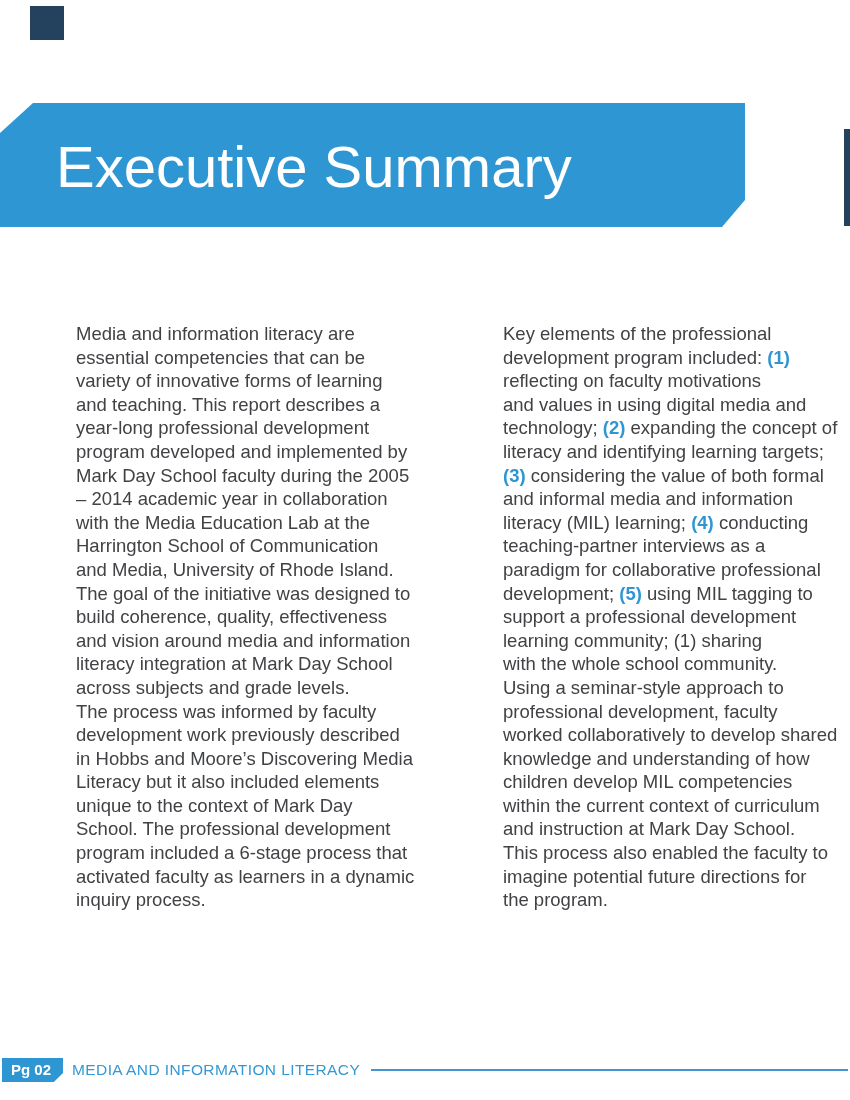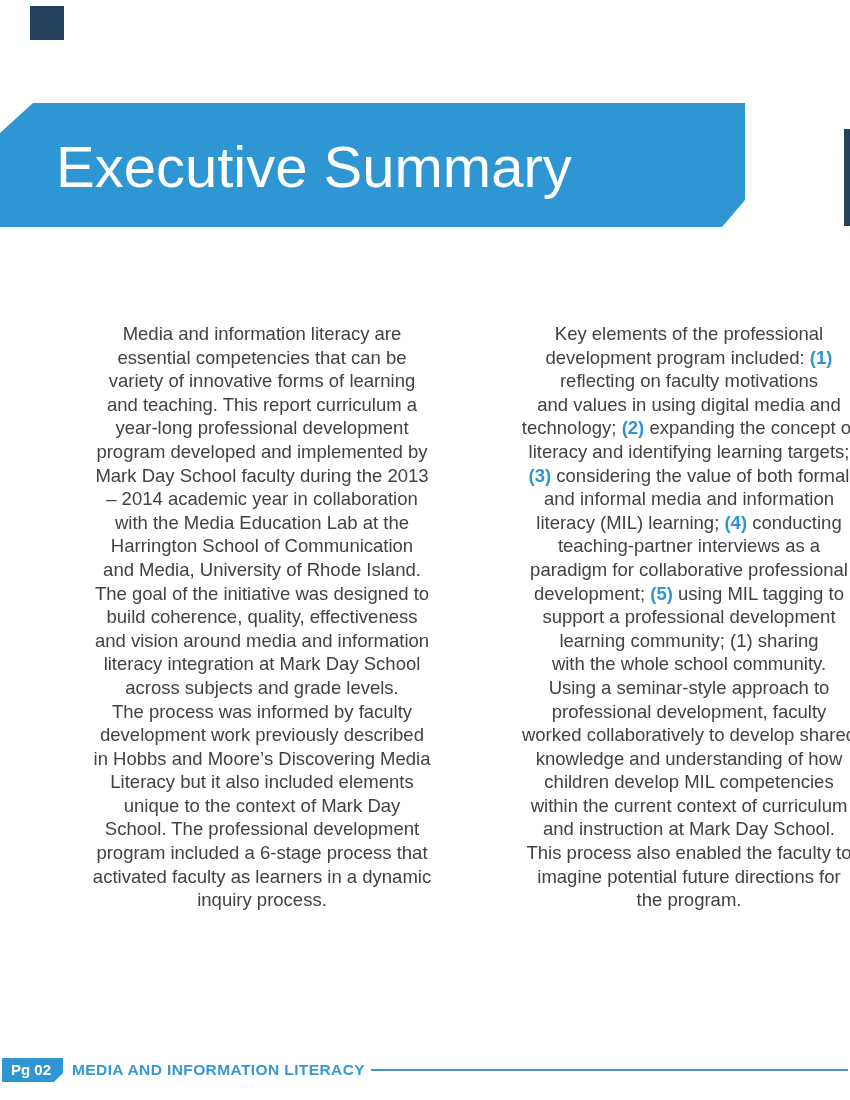--- a/index.html
+++ b/index.html
@@ -21,38 +21,38 @@
     position:absolute; left:56px; top:132px; width:690px;
     font-size:58px; font-weight:300; color:#ffffff; letter-spacing:0px;
     line-height:1.2; white-space:nowrap;
   }
   .edge-strip {
     position:absolute; left:844px; top:129px; width:6px; height:97px;
     background:#24415e;
   }
   .col {
     position:absolute; top:322px; color:#414245;
-    font-size:18.5px; font-weight:400;text-align:center;
+    font-size:18.5px; font-weight:400;
   }
   .col-left  { left:76px;  width:372px; }
   .col-right { left:455px; width:372px;margin-left:48px; }
   .ln { height:23.6px; line-height:23.6px; white-space:nowrap; }
   .num { color:#2e96d2; font-weight:700; }
   .footer-ribbon {
     position:absolute; left:2px; top:1058px; width:61px; height:24px;
     background:#2e96d2;
     clip-path: polygon(0 0, 100% 0, 100% 62%, 85% 100%, 0 100%);
   }
   .footer-ribbon span {
     display:block; line-height:24px; padding-left:9px;
     color:#ffffff; font-size:15px; font-weight:700;
   }
   .footer-title {
     position:absolute; left:72px; top:1062px;
-    color:#3598d4; font-size:15.5px; font-weight:700; letter-spacing:0.4px;
+    color:#3598d4; font-size:15.5px; font-weight:400; letter-spacing:0.4px;
     line-height:16px; white-space:nowrap;
   }
   .footer-rule {
     position:absolute; left:371px; top:1069px; width:477px; height:2px;
     background:#4495cf;
   }
 </style>
 </head>
 <body>
 
@@ -62,24 +62,24 @@
 
   <div class="banner"></div>
   <div class="banner-title">Executive Summary</div>
 
   <div class="edge-strip"></div>
 
   <div class="col col-left" id="col-left">
       <div class="ln">Media and information literacy are</div>
       <div class="ln">essential competencies that can be</div>
       <div class="ln">variety of innovative forms of learning</div>
-      <div class="ln">and teaching. This report curriculum a</div>
+      <div class="ln">and teaching. This report describes a</div>
       <div class="ln">year-long professional development</div>
       <div class="ln">program developed and implemented by</div>
-      <div class="ln">Mark Day School faculty during the 2013</div>
+      <div class="ln">Mark Day School faculty during the 2005</div>
       <div class="ln">– 2014 academic year in collaboration</div>
       <div class="ln">with the Media Education Lab at the</div>
       <div class="ln">Harrington School of Communication</div>
       <div class="ln">and Media, University of Rhode Island.</div>
       <div class="ln">The goal of the initiative was designed to</div>
       <div class="ln">build coherence, quality, effectiveness</div>
       <div class="ln">and vision around media and information</div>
       <div class="ln">literacy integration at Mark Day School</div>
       <div class="ln">across subjects and grade levels.</div>
       <div class="ln">The process was informed by faculty</div>

